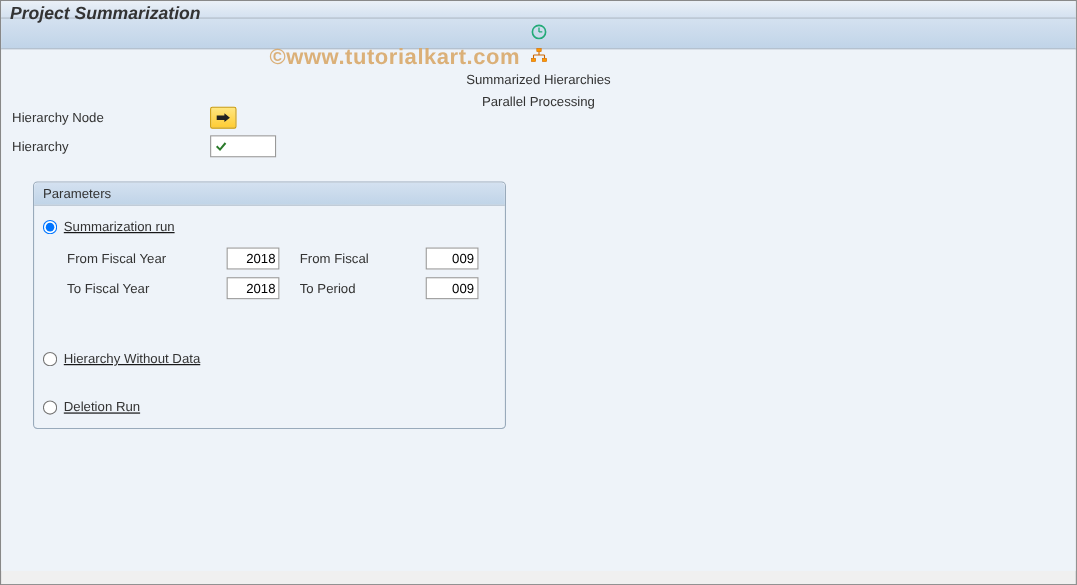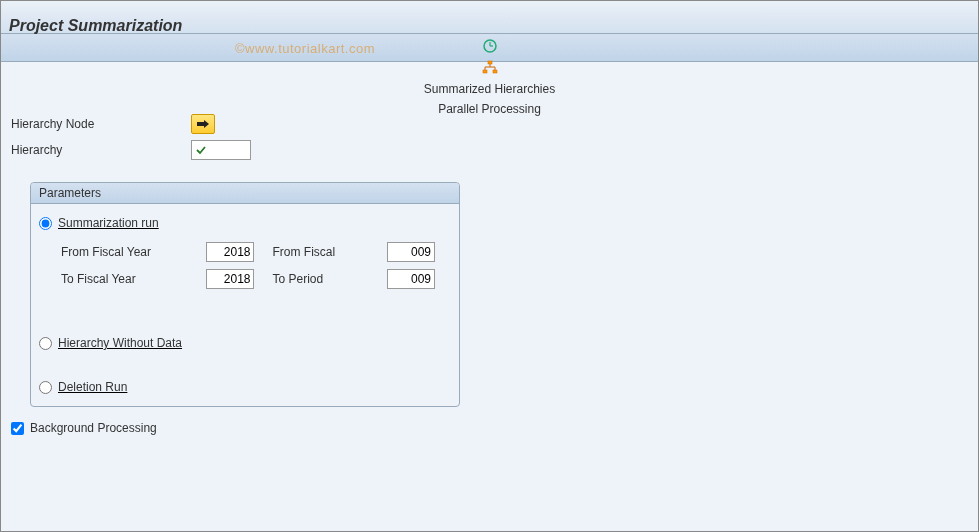--- a/index.html
+++ b/index.html
@@ -1,18 +1,18 @@
 <!DOCTYPE html>
 <html><head>
   <meta charset="utf-8">
   <style>
     * { box-sizing: border-box; margin: 0; padding: 0; font-family: Arial, sans-serif; }
     body { width: 979px; height: 532px; background: #f0f0f0; border: 1px solid #888; position: relative; overflow: hidden; }
     
-    .title-bar { height: 32px; background: linear-gradient(to bottom, #eaf0f7, #d4e1f0); border-bottom: 1px solid #9ab; padding: 16px 8px; }
+    .title-bar { height: 16px; background: linear-gradient(to bottom, #eaf0f7, #d4e1f0); border-bottom: 1px solid #9ab; padding: 3px 8px; }
     .title-bar h1 { font-size: 16px; font-style: italic; font-weight: bold; color: #333; }
     
     .toolbar { height: 28px; background: linear-gradient(to bottom, #d4e1f0, #c0d4e8); border-bottom: 1px solid #9ab; padding: 4px 8px; display: flex; align-items: center; gap: 6px; flex-direction: column; }
     .toolbar-icon { width: 18px; height: 18px; display: inline-flex; align-items: center; justify-content: center; cursor: pointer; }
     .toolbar-link { font-size: 12px; color: #333; cursor: pointer; padding: 0 6px; }
     
     .content { padding: 50px 10px 10px 10px; background: #eef3f9; height: calc(100% - 56px); }
     
     .header-fields { margin-bottom: 20px; }
     .field-row { display: flex; align-items: center; height: 24px; margin-bottom: 2px; }
@@ -33,21 +33,21 @@
     .sub-label { width: 155px; font-size: 12px; color: #333; }
     .small-input { width: 48px; height: 20px; border: 1px solid #999; font-size: 12px; text-align: right; padding: 0 3px; background: #fff; }
     .sub-label2 { width: 140px; font-size: 12px; color: #333; padding-left: 18px; }
     
     .spacer { height: 26px; }
     
     .checkbox-row { display: flex; align-items: center; margin-top: 14px; }
     .checkbox-row input[type="checkbox"] { margin-right: 6px; }
     .checkbox-label { font-size: 12px; color: #333; }
     
-    .watermark { position: absolute; top: 40px; left: 234px; font-size: 13px; color: #d9a96b; font-weight: 400; letter-spacing: 0.5px; pointer-events: none; opacity: 0.9; }
+    .watermark { position: absolute; top: 40px; left: 244px; font-size: 20px; color: #d9a96b; font-weight: 700; letter-spacing: 0.5px; pointer-events: none; opacity: 0.9; }
   </style>
 </head>
 <body>
 
 <div class="title-bar">
   <h1>Project Summarization</h1>
 </div>
 
 <div class="toolbar">
   <span class="toolbar-icon">
@@ -129,18 +129,14 @@
       <div class="spacer"></div>
 
       <div class="radio-row">
         <input type="radio" name="runtype" style="">
         <span class="radio-label">Deletion Run</span>
       </div>
 
     </div>
   </div>
 
-  <div class="checkbox-row">
-    <input type="checkbox" checked="" style="">
-    <span class="checkbox-label">Background Processing</span>
-  </div>
 
 </div>
 
 </body></html>

